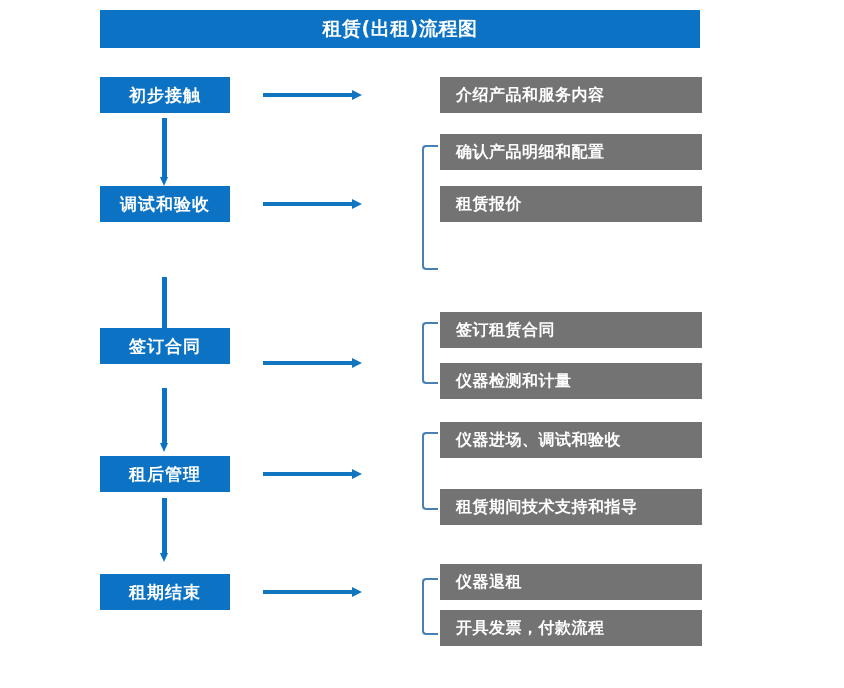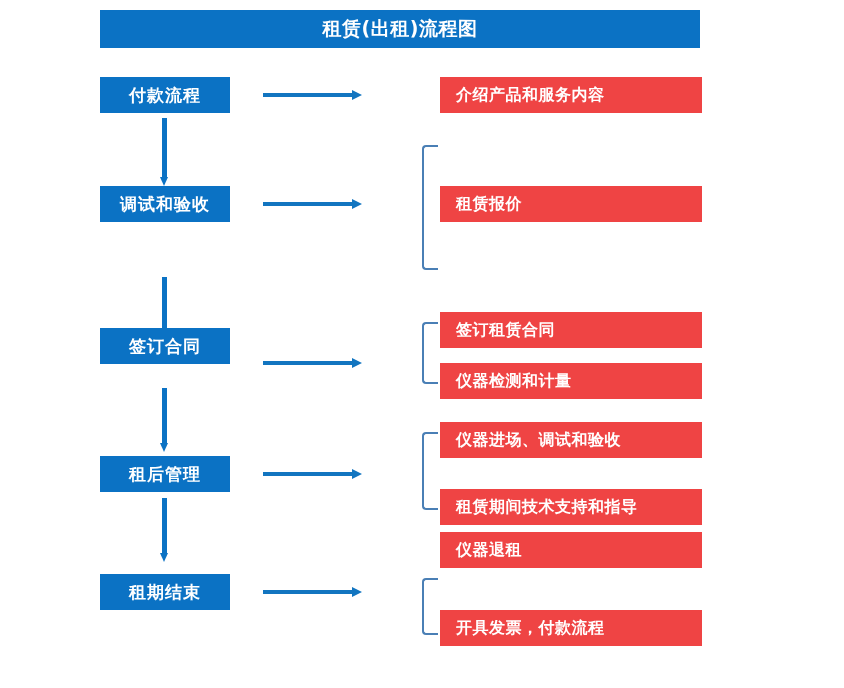--- a/index.html
+++ b/index.html
@@ -45,21 +45,21 @@
     display: flex;
     align-items: center;
     justify-content: center;
     letter-spacing: 1px;
   }
   .detail-box {
     position: absolute;
     left: 440px;
     width: 262px;
     height: 36px;
-    background: #ef4444;
+    background: #737373;
     color: #ffffff;
     font-size: 16px;
     font-weight: bold;
     display: flex;
     align-items: center;
     padding-left: 16px;
     box-sizing: border-box;
     letter-spacing: 0.5px;
   }
   
@@ -122,38 +122,39 @@
     box-sizing: border-box;
   }
 </style>
 </head>
 <body>
 
 <div id="canvas">
 
   <div class="title-bar">租赁(出租)流程图</div>
 
-  <div class="stage-box" style="top:77px;">付款流程</div>
+  <div class="stage-box" style="top:77px;">初步接触</div>
   <div class="h-arrow" style="top:89px;">
     <div class="shaft"></div>
     <div class="head"></div>
   </div>
   <div class="detail-box" style="top:77px;">介绍产品和服务内容</div>
 
   <div class="v-arrow" style="top:118px; height:68px;">
     <div class="shaft" style="height:59px;"></div>
     <div class="head" style="top:59px;"></div>
   </div>
 
   <div class="stage-box" style="top:186px;">调试和验收</div>
   <div class="h-arrow" style="top:198px;">
     <div class="shaft"></div>
     <div class="head"></div>
   </div>
   <div class="bracket" style="top:145px; height:125px;"></div>
+  <div class="detail-box" style="top:134px;">确认产品明细和配置</div>
   <div class="detail-box" style="top:186px;">租赁报价</div>
 
   <div class="v-arrow" style="top:277px; height:68px;">
     <div class="shaft" style="height:59px;"></div>
     <div class="head" style="top:59px;"></div>
   </div>
 
   <div class="stage-box" style="top:328px;">签订合同</div>
   <div class="h-arrow" style="top:357px;">
     <div class="shaft"></div>
@@ -181,16 +182,16 @@
     <div class="shaft" style="height:55px;"></div>
     <div class="head" style="top:55px;"></div>
   </div>
 
   <div class="stage-box" style="top:574px;">租期结束</div>
   <div class="h-arrow" style="top:586px;">
     <div class="shaft"></div>
     <div class="head"></div>
   </div>
   <div class="bracket" style="top:578px; height:57px;"></div>
-  <div class="detail-box" style="top:532px;">仪器退租</div>
+  <div class="detail-box" style="top:564px;">仪器退租</div>
   <div class="detail-box" style="top:610px;">开具发票，付款流程</div>
 
 </div>
 
 </body></html>

